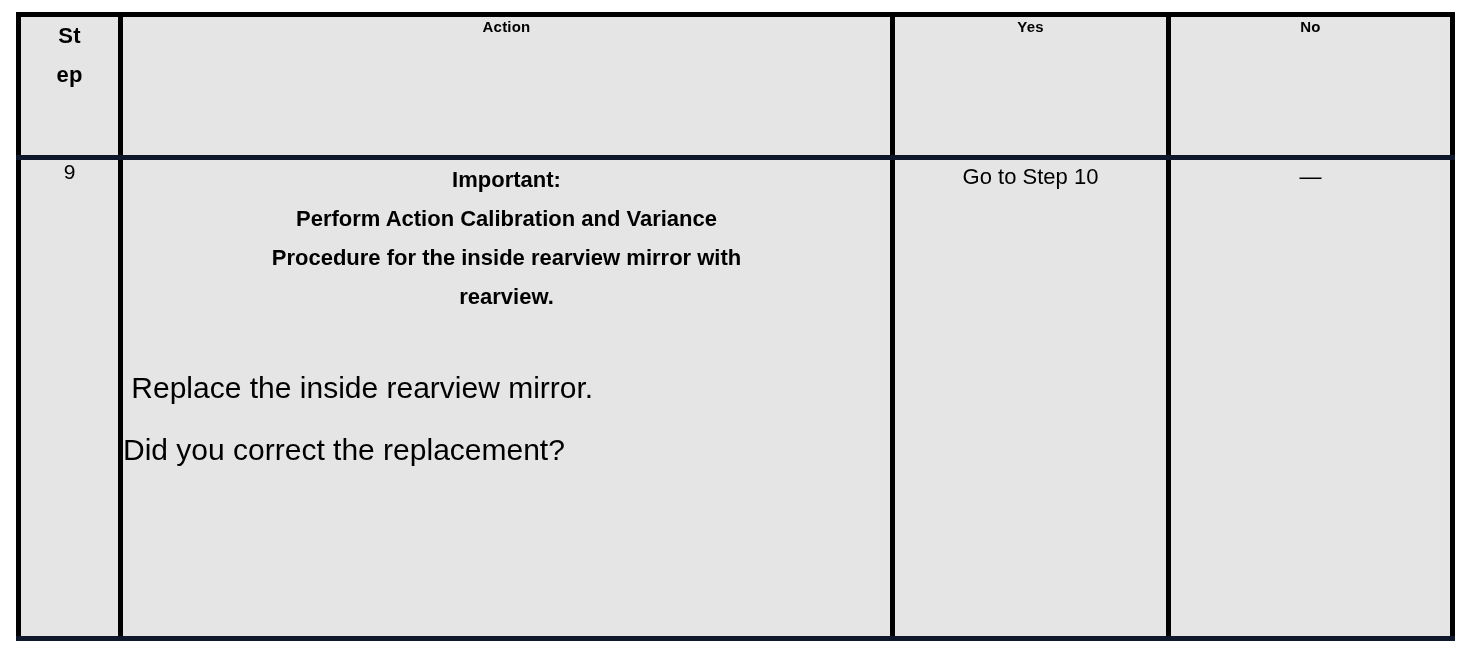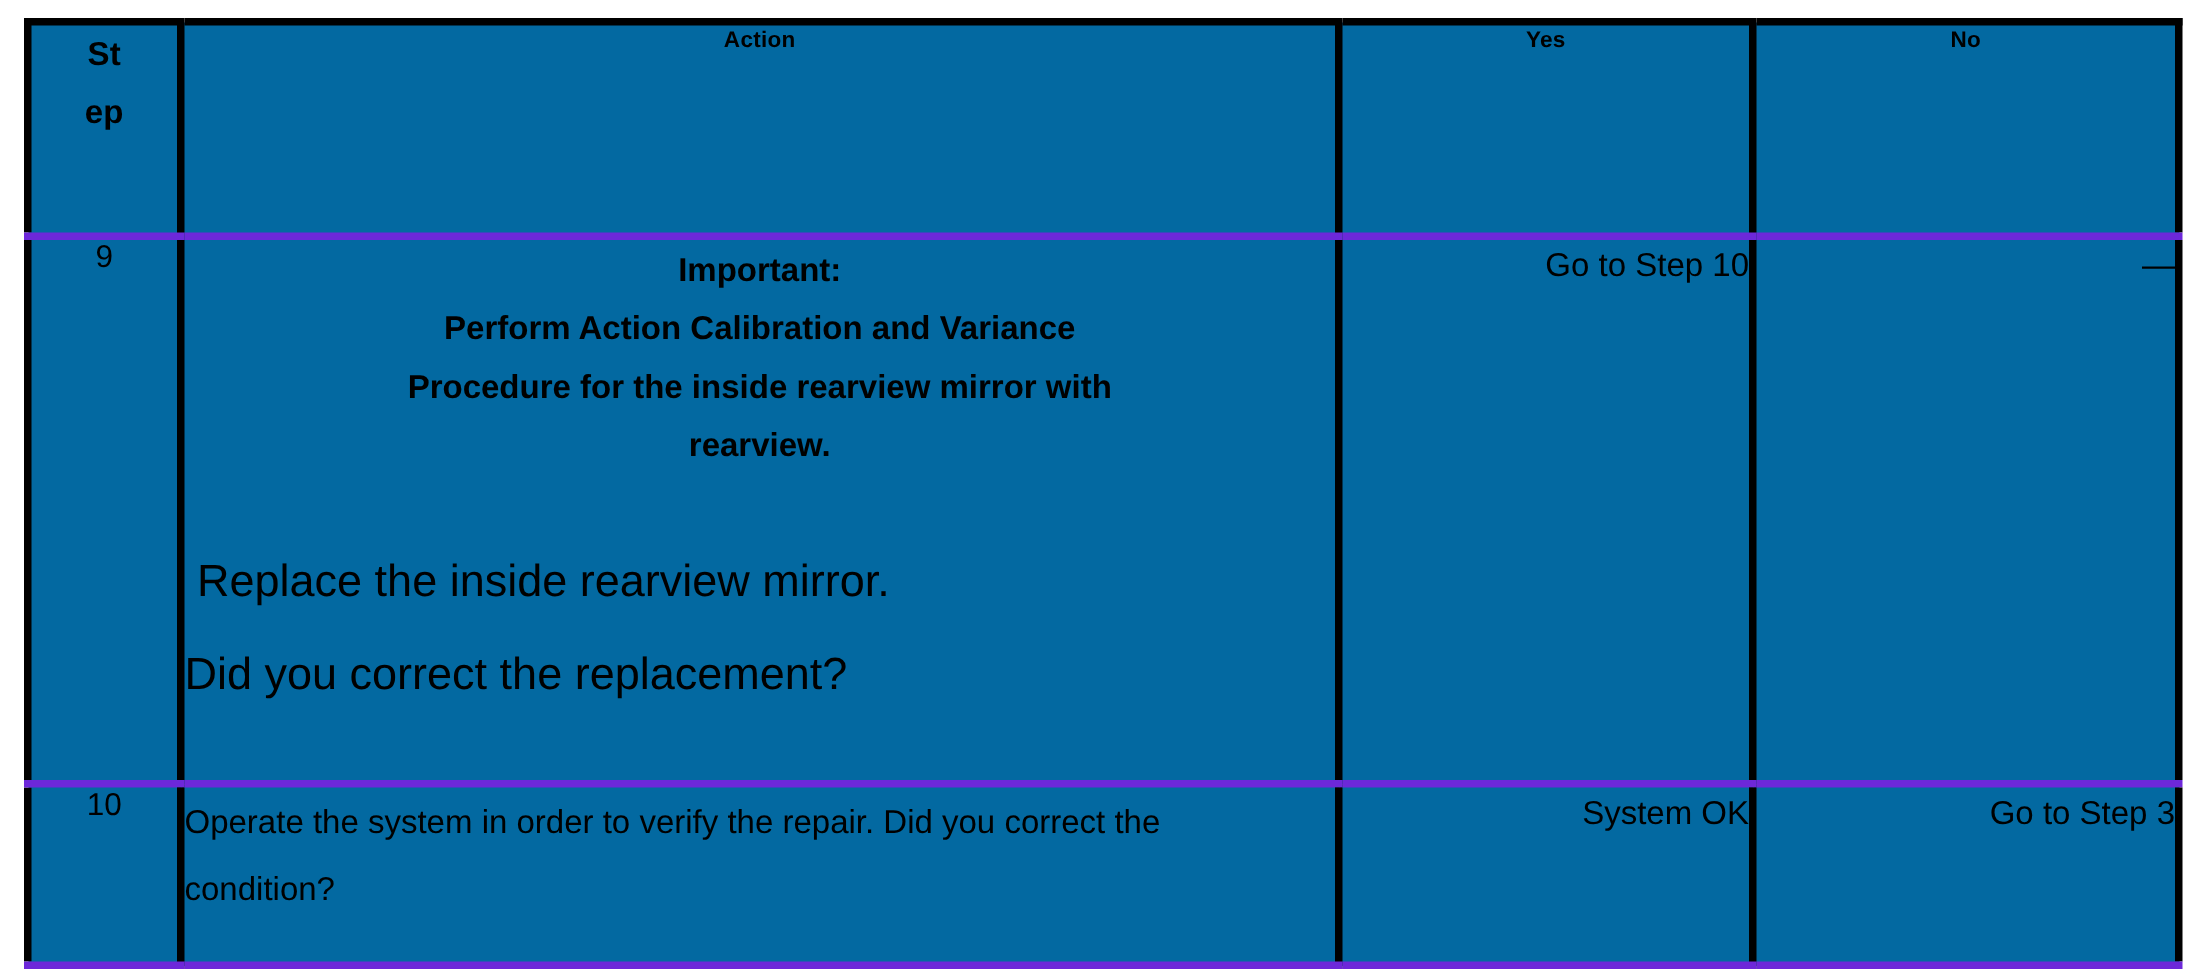--- a/index.html
+++ b/index.html
@@ -41,25 +41,25 @@
   }
 
   .diag-table col.c-step   { width: 102px; }
   .diag-table col.c-action { width: 772px; }
   .diag-table col.c-yes    { width: 276px; }
   .diag-table col.c-no     { width: 284px; }
 
   .diag-table td,
   .diag-table th {
     border-right: 5px solid #000;
-    border-bottom: 5px solid #6d28d9;
+    border-bottom: 5px solid #0f172a;
     box-sizing: border-box;
     padding: 0;
     vertical-align: top;
-    background: #0369a1;
+    background: #e5e5e5;
   }
   .diag-table td.last-col,
   .diag-table th.last-col { border-right: none; }
 
   
   .hdr-row { height: 143px; }
 
   .hdr-cell {
     text-align: center;
     vertical-align: bottom;
@@ -93,21 +93,21 @@
   .row-10 .step-cell { padding-bottom: 4px; }
 
   .action-cell {
     vertical-align: top;
     padding: 16px 14px 10px 18px;
     font-size: 22px;
     line-height: 1.78;
   }
 
   .answer-cell {
-    text-align: right;
+    text-align: center;
     vertical-align: bottom;
     font-size: 22px;
     line-height: 1.5;
   }
   .row-9 .answer-cell  { padding-bottom: 28px; }
   .row-10 .answer-cell { padding-bottom: 26px; }
 
   
   .notice-block {
     font-weight: bold;
@@ -179,27 +179,17 @@
           <div class="plain-block">
             <span class="plain-line"> Replace the inside rearview mirror.</span>
             <span class="plain-line">Did you correct the replacement?</span>
           </div>
         </td>
 
         <td class="answer-cell">Go to Step 10</td>
         <td class="answer-cell last-col">—</td>
       </tr>
 
-      <tr class="row-10">
-        <td class="step-cell">10</td>
-
-        <td class="action-cell">
-          <p class="action-paragraph">Operate the system in order to verify the repair. Did you correct the condition?</p>
-        </td>
-
-        <td class="answer-cell">System OK</td>
-        <td class="answer-cell last-col">Go to Step 3</td>
-      </tr>
 
     </tbody>
   </table>
 
 </div>
 
 </body></html>

